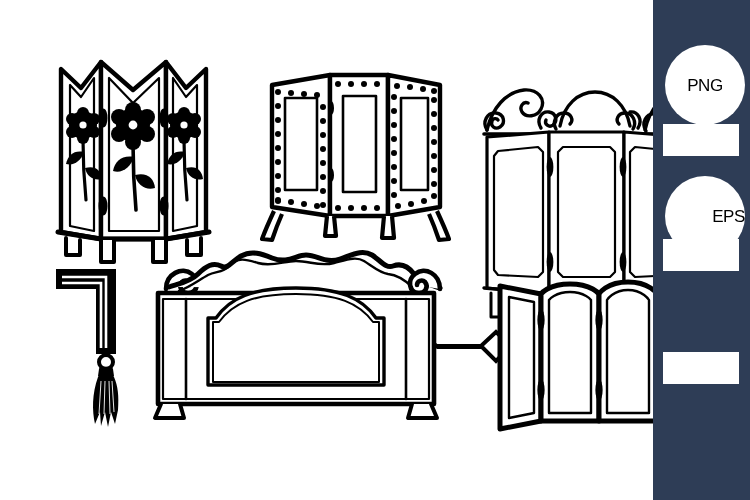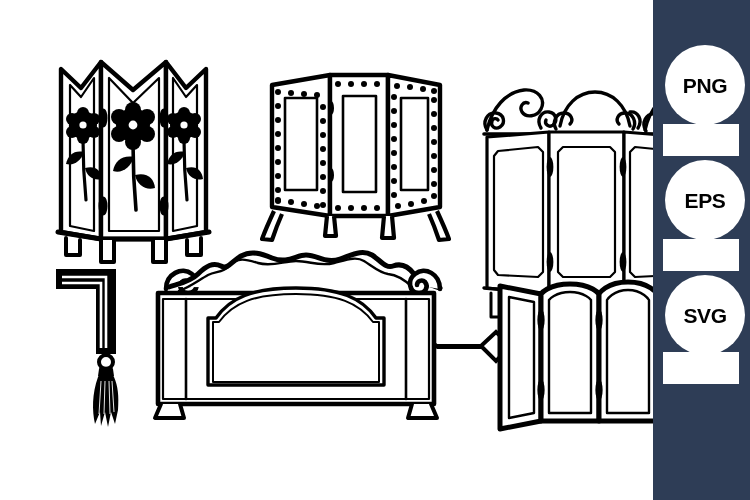--- a/index.html
+++ b/index.html
@@ -48,28 +48,28 @@
     height: 80px;
     border-radius: 50%;
     background: #ffffff;
     display: flex;
     align-items: center;
     justify-content: center;
     box-sizing: border-box;
   }
   .badge-label {
     font-family: "Liberation Sans", sans-serif;
-    font-weight: 700;
-    font-size: 21px;
+    font-weight: 400;
+    font-size: 17px;
     letter-spacing: -0.4px;
     color: #000000;
     line-height: 1;
   }
   #badge-png { top: 45px; }
-  #badge-eps { top: 160px; }
+  #badge-eps { top: 176px; justify-content: flex-end; }
   #badge-svg { top: 275px; }
   #badge-jpg { top: 382px; }
   #conn-1 { top: 124px; }
   #conn-2 { top: 239px; }
   #conn-3 { top: 352px; }
 </style>
 </head>
 <body>
 
 <div id="canvas">
@@ -377,18 +377,15 @@
     <div class="badge-connector" id="conn-1"></div>
     <div class="badge-connector" id="conn-2"></div>
     <div class="badge-connector" id="conn-3"></div>
 
     <div class="badge" id="badge-png">
       <span class="badge-label">PNG</span>
     </div>
     <div class="badge" id="badge-eps">
       <span class="badge-label">EPS</span>
     </div>
-    <div class="badge" id="badge-svg">
-      <span class="badge-label">SVG</span>
-    </div>
   </div>
 
 </div>
 
 </body></html>

